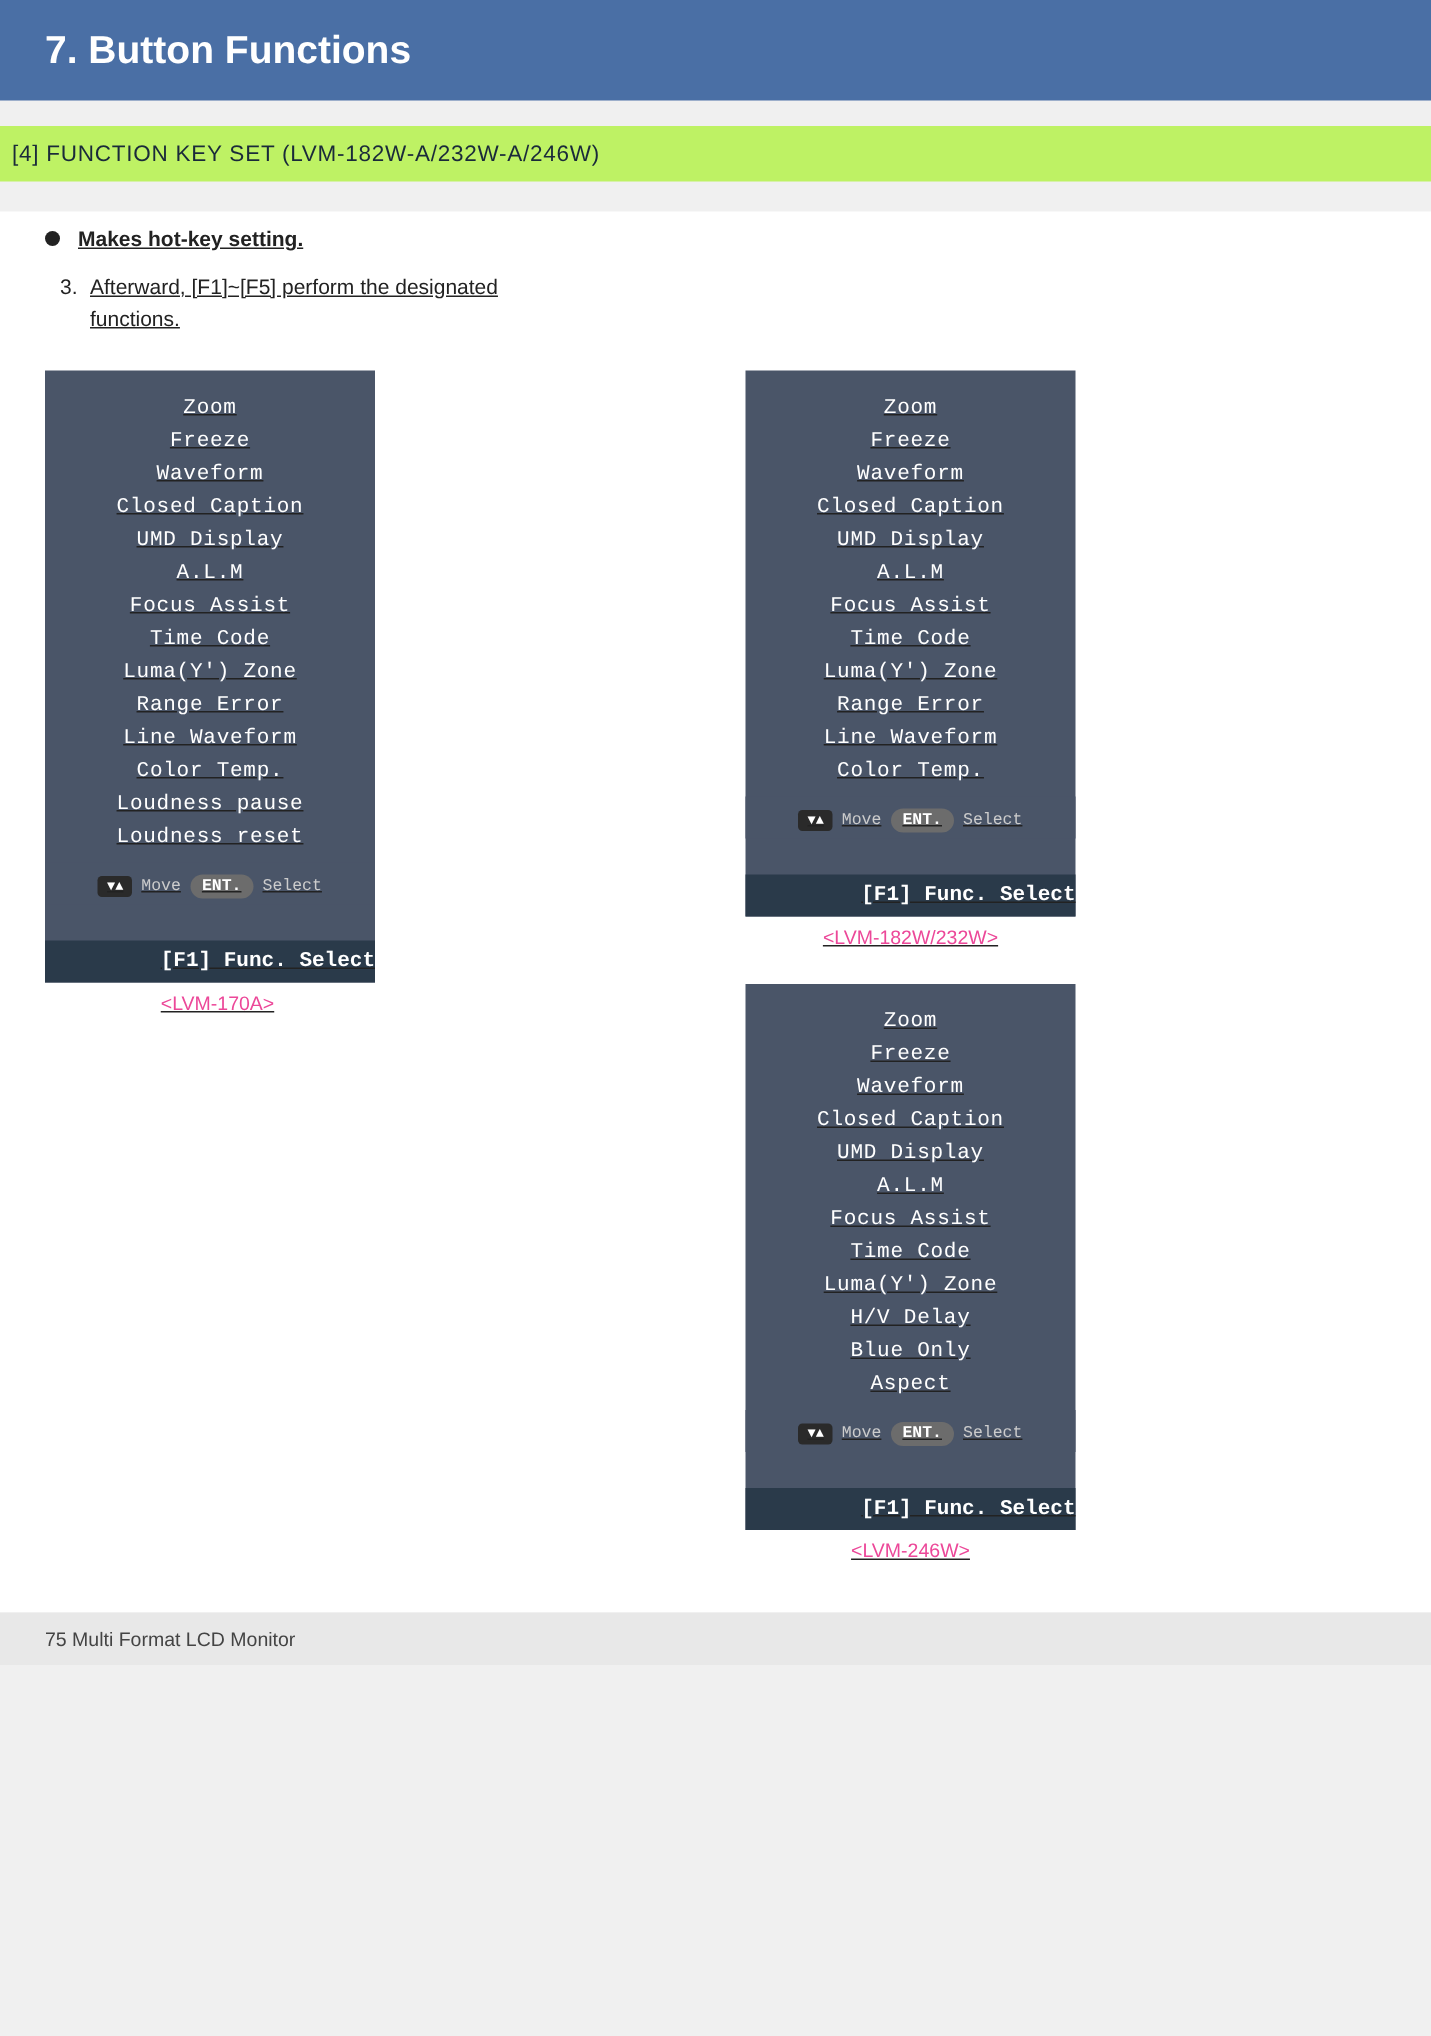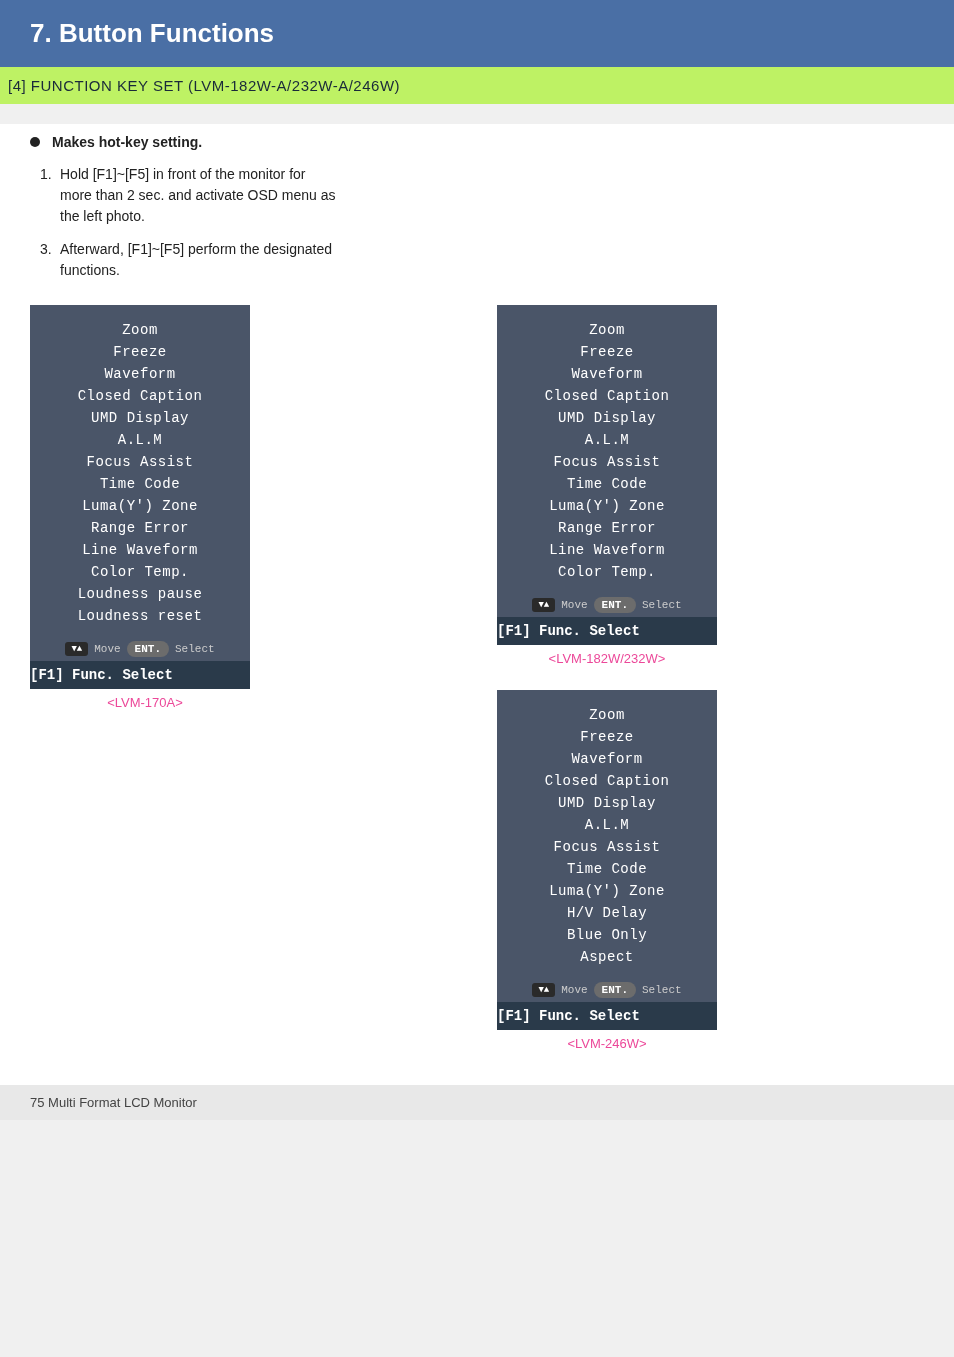--- a/index.html
+++ b/index.html
@@ -11,36 +11,37 @@
       color: #222;
       font-size: 14px;
     }
 
     .page-title {
       background: #4a6fa5;
       color: white;
       font-size: 26px;
       font-weight: bold;
       padding: 18px 30px;
-      margin-bottom: 0;
+      margin-bottom: 17px;
     }
 
     .section-header {
       background: #bef264;
       color: #1a2a3a;
       font-size: 15px;
       font-weight: normal;
       padding: 10px 8px;
       margin: 0 0 20px 0;
       letter-spacing: 0.5px;
     }
 
     .content-area {
       padding: 10px 30px 30px 30px;
       background: white;
+      text-decoration: underline;
     }
 
     .hot-key-title {
       font-weight: bold;
       margin-bottom: 14px;
       display: flex;
       align-items: center;
       gap: 8px;
     }
 
@@ -144,25 +145,26 @@
     }
 
     .move-label {
       color: #ccc;
       font-size: 11px;
     }
 
     .func-select-bar {
       background: #2a3a4a;
       color: white;
-      text-align: left;
+      text-align: right;
       padding: 6px 0;
       font-size: 14px;
       font-weight: bold;
       width: 100%;
+      margin-top: 24px;
     }
 
     .model-label {
       font-size: 13px;
       color: #ec4899;
       margin-top: 4px;
       margin-bottom: 4px;
     }
 
     .footer-bar {
@@ -181,23 +183,20 @@
 <div class="section-header">[4] FUNCTION KEY SET (LVM-182W-A/232W-A/246W)</div>
 
 <div class="content-area">
 
   <div class="hot-key-title">
     <span class="bullet-dot"></span>
     <span>Makes hot-key setting.</span>
   </div>
 
   <ol class="instructions">
-    <li data-num="1">
-      Hold [F1]~[F5] in front of the monitor for<br>more than 2 sec. and activate OSD menu as<br>the left photo.
-    </li>
     <li data-num="3">
       Afterward, [F1]~[F5] perform the designated<br>functions.
     </li>
   </ol>
 
   <div class="main-layout">
 
     <div class="left-col">
       <div class="osd-box">
         <ul class="osd-items" id="osd-left-items">

